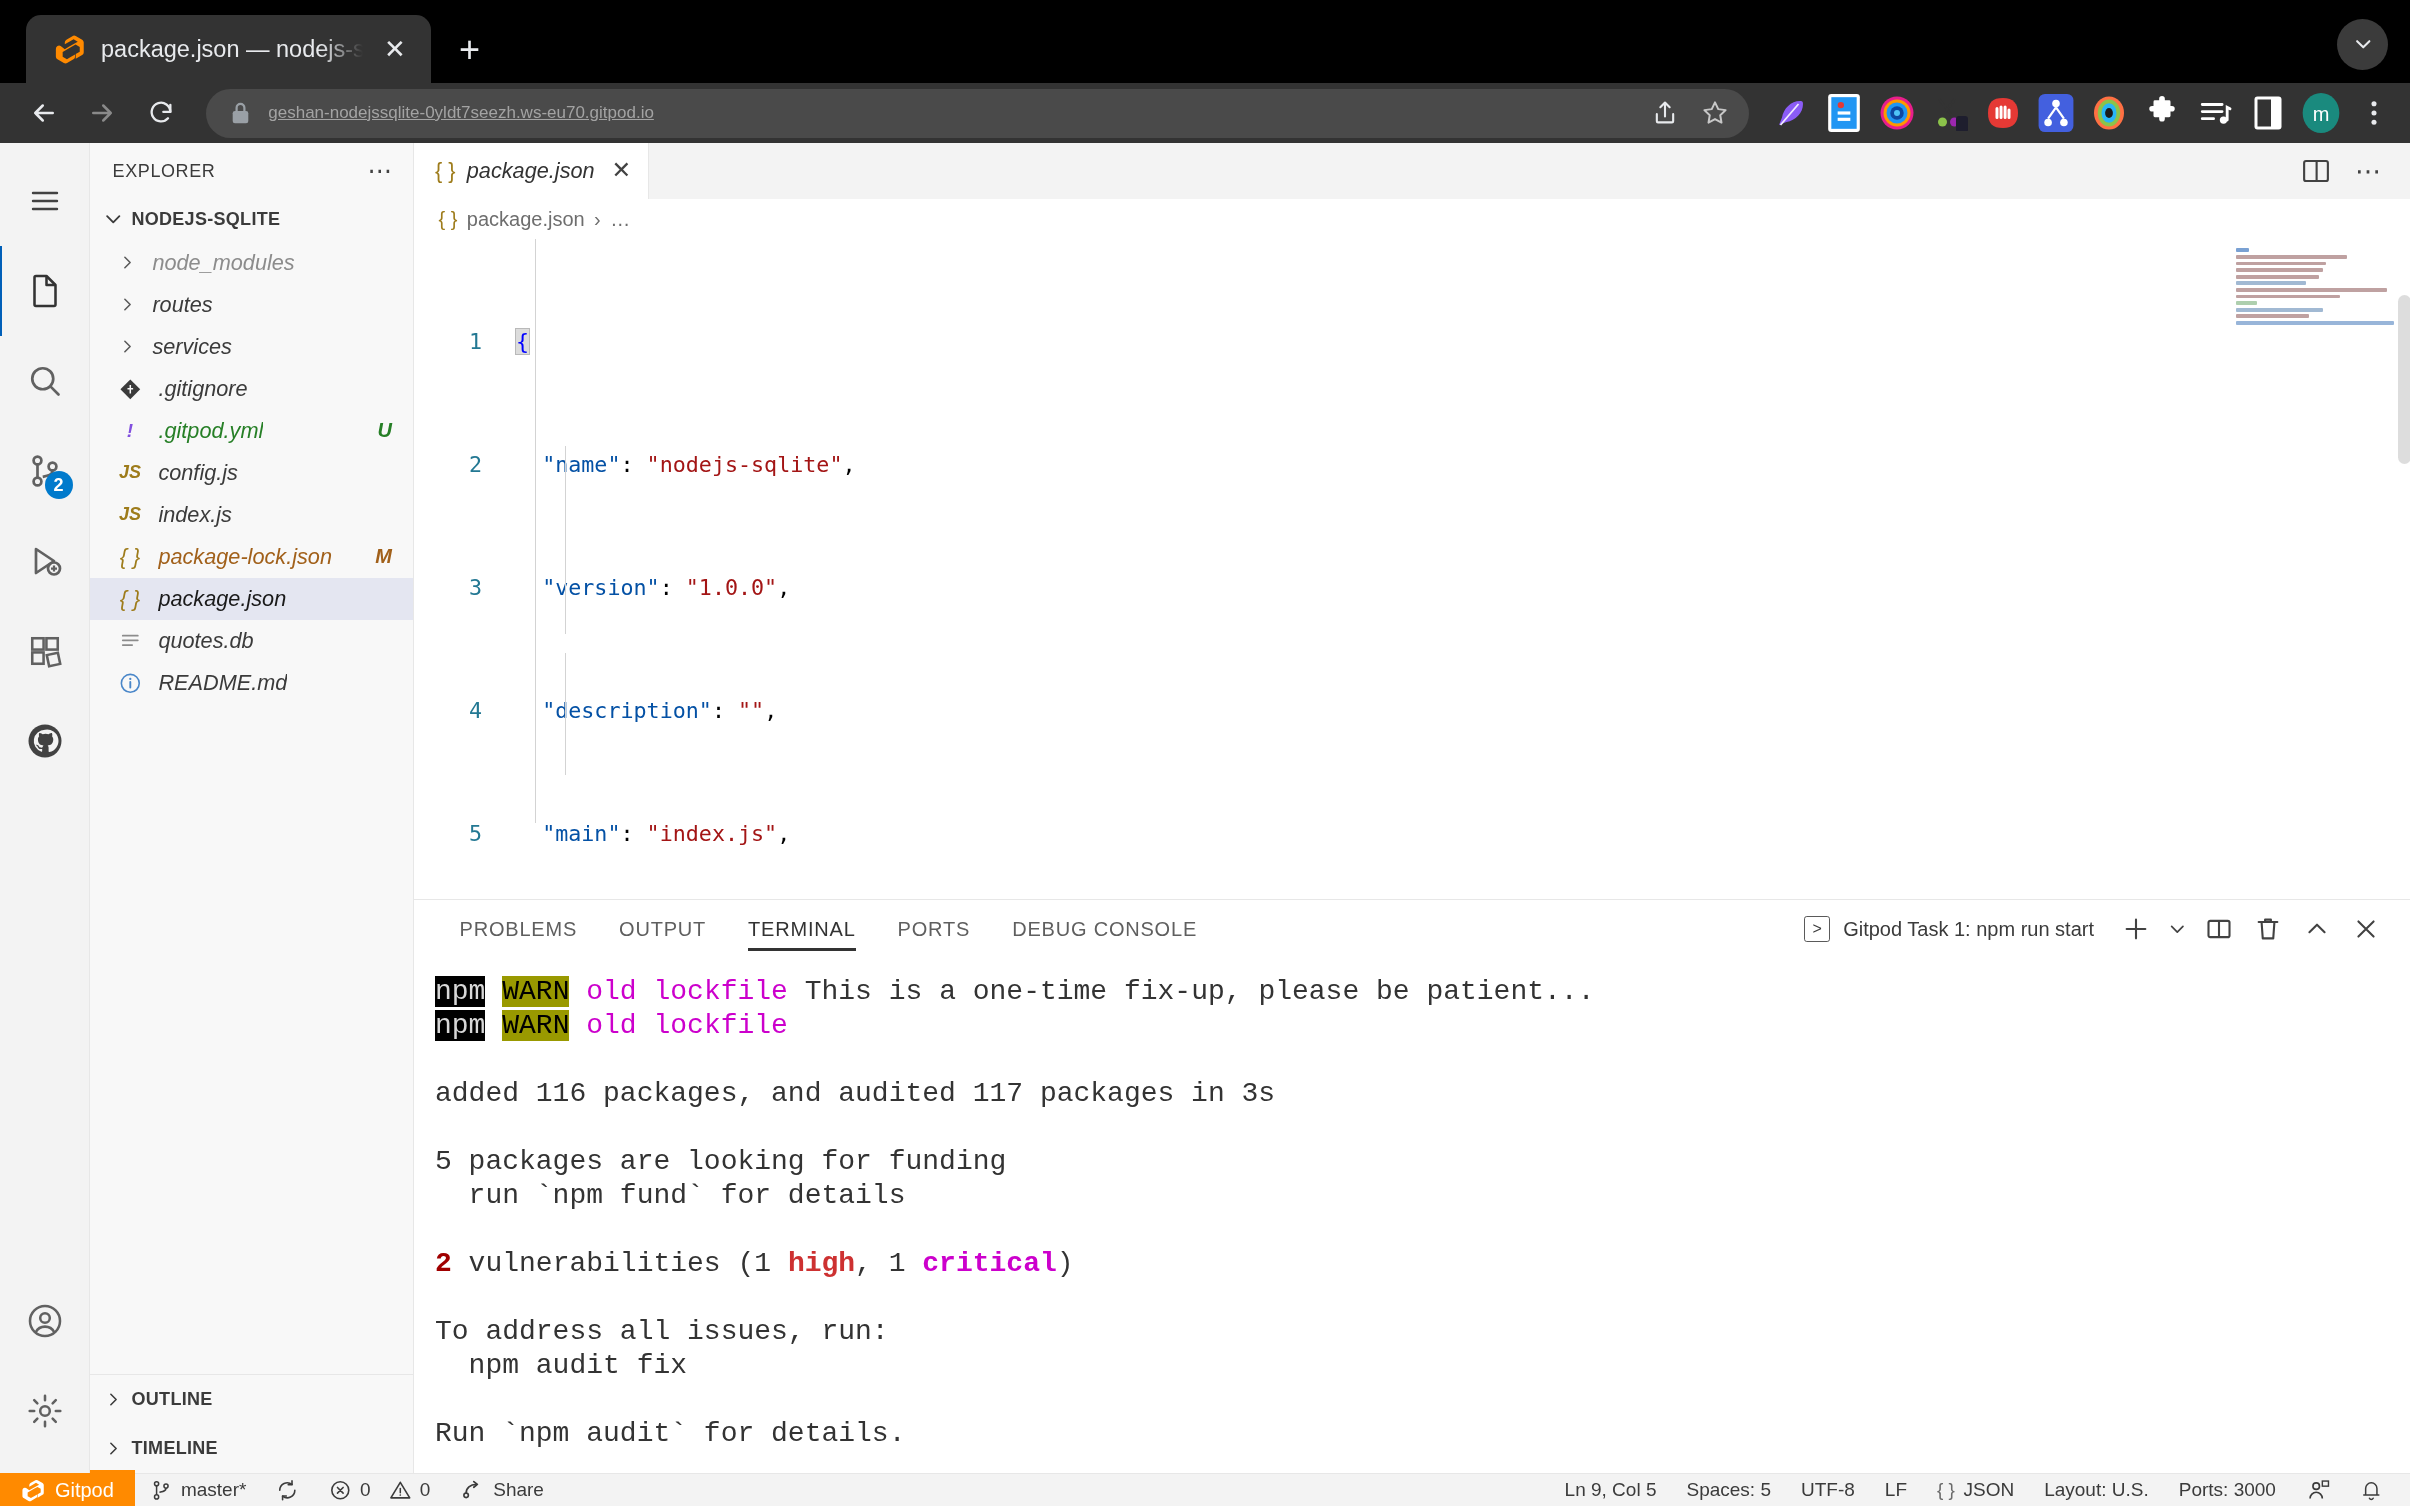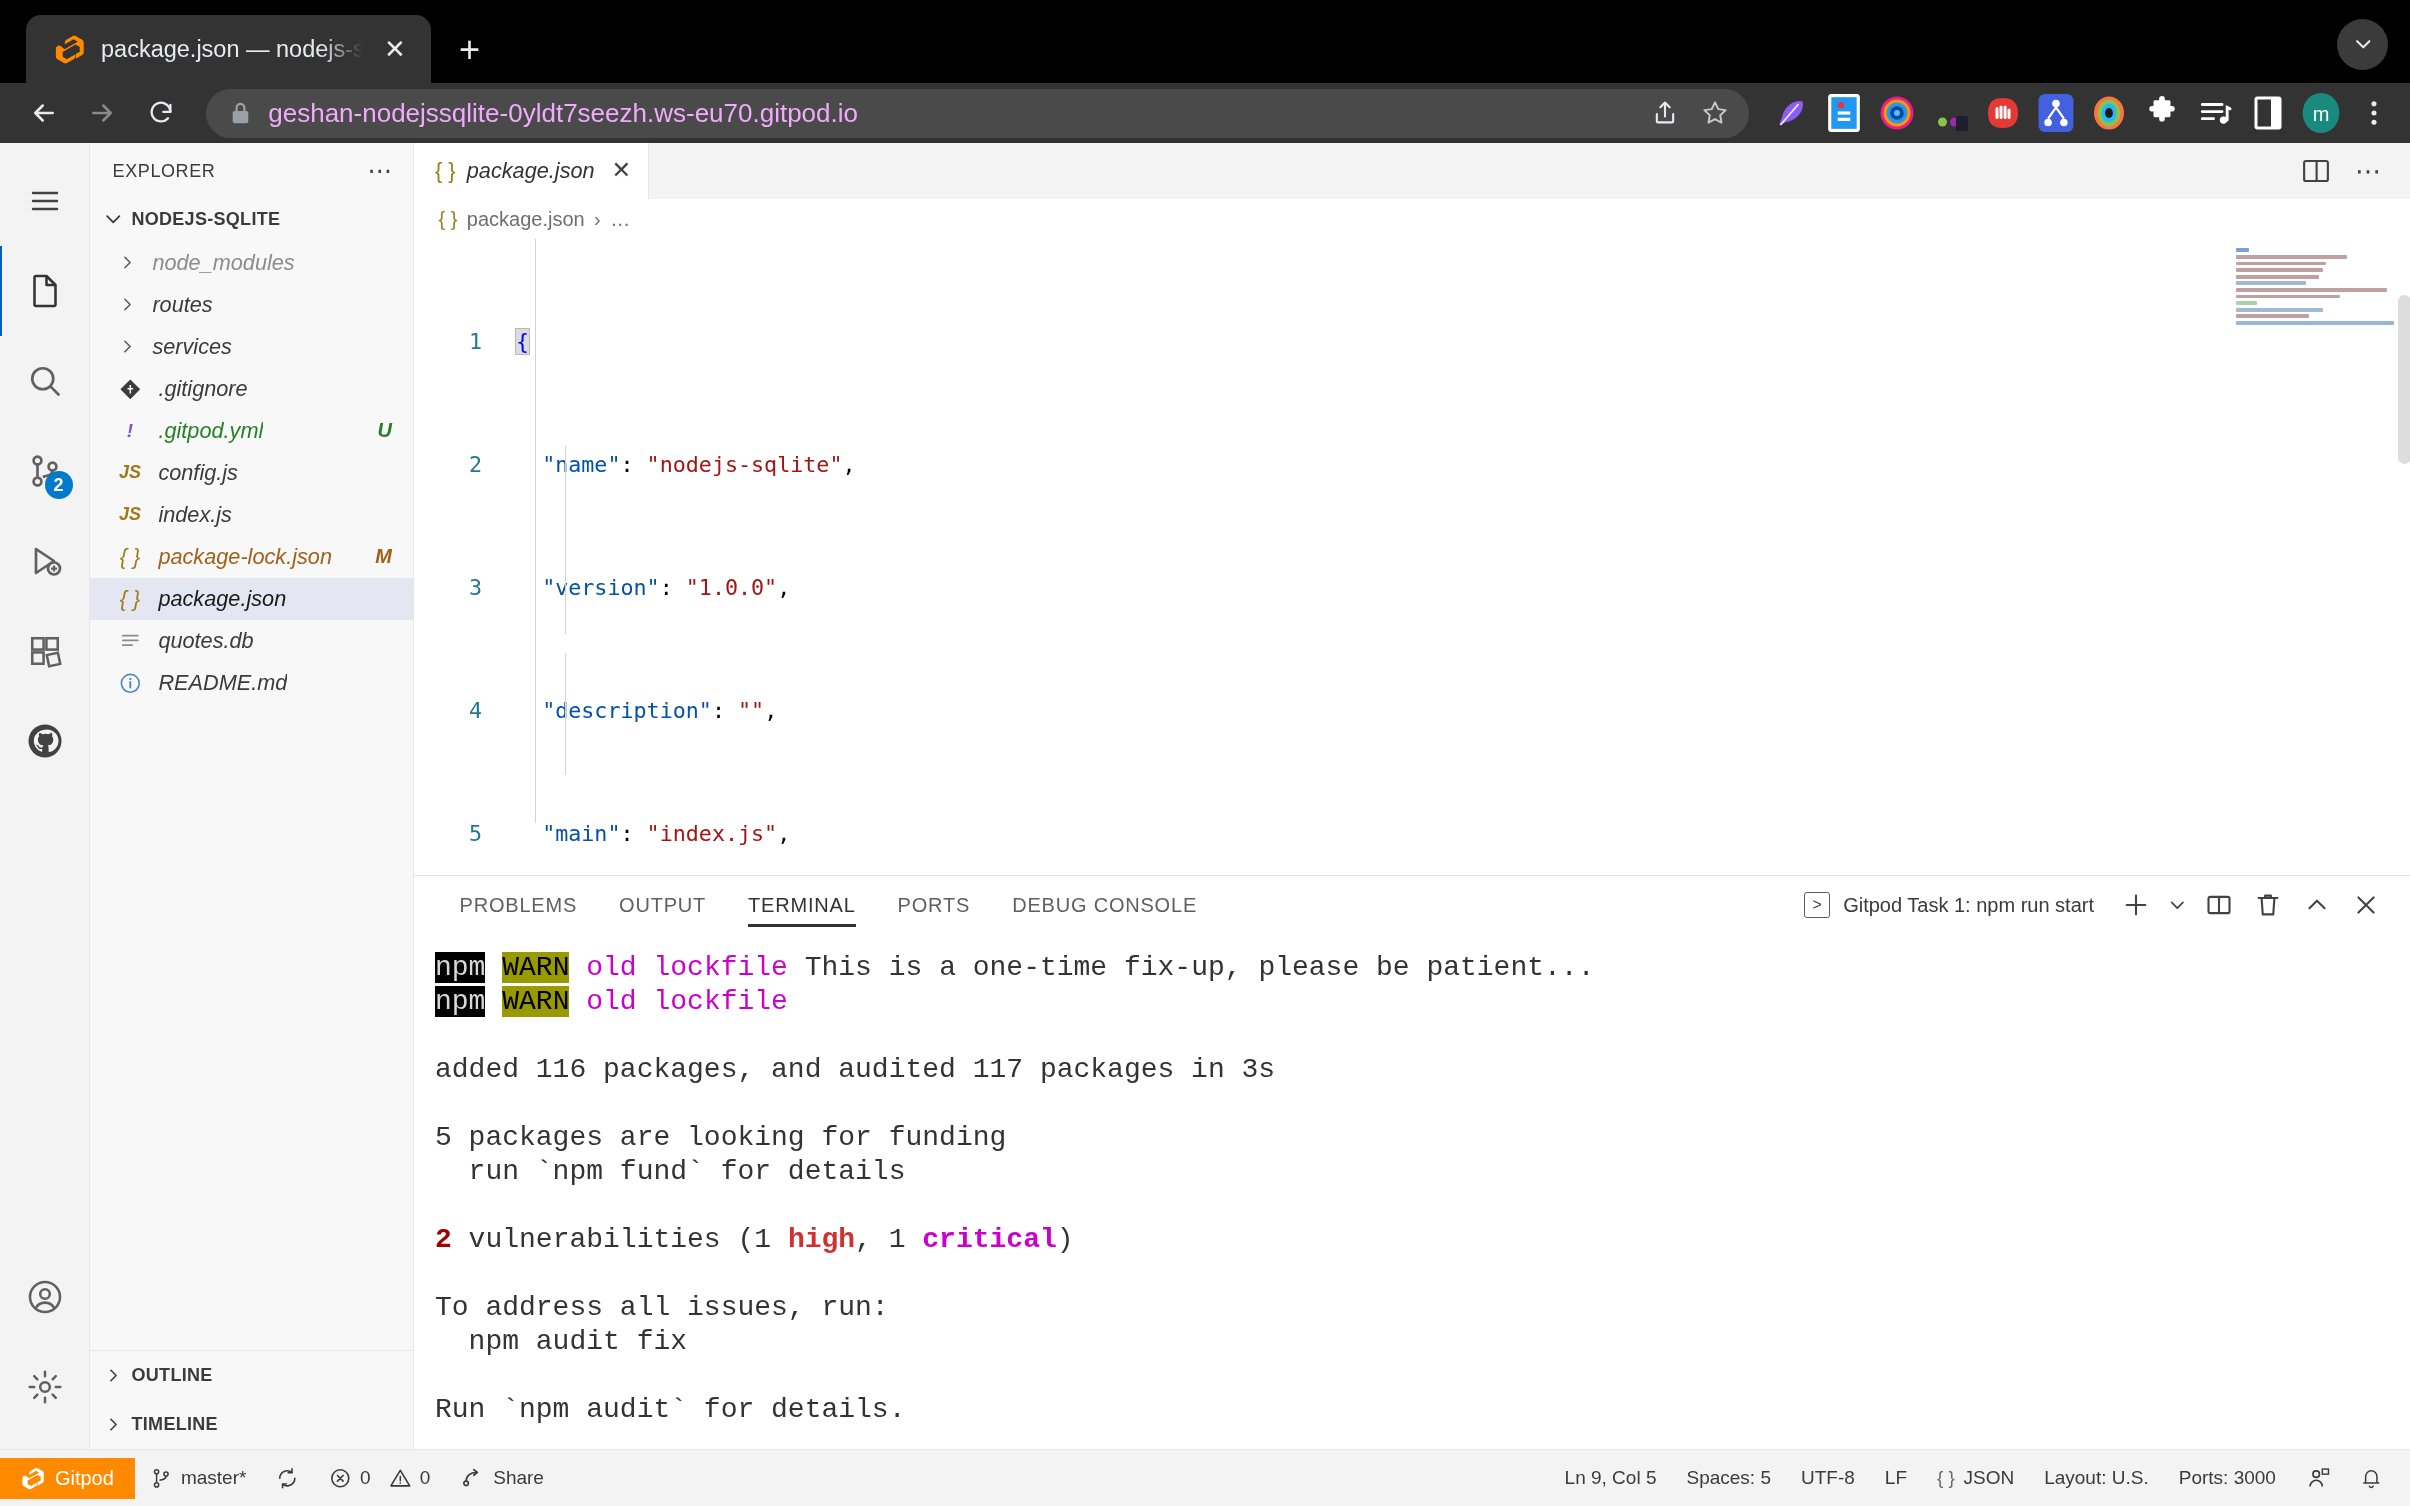--- a/index.html
+++ b/index.html
@@ -36,21 +36,21 @@
     border-radius: 50%; background: #3b3b3b; display:flex; align-items:center; justify-content:center; color:#e8eaed; }
 
   .toolbar { height: 60px; background: #333333; display: flex; align-items: center; padding: 0 17px; gap: 5.6px; }
   .nav-btn { width: 53px; height: 53px; border-radius: 50%; display: flex; align-items: center; justify-content: center; color: #e8eaed; flex: none; }
   .omnibox {
     flex: 1; height: 49px; background: #4a4a4a; border-radius: 24.5px;
     display: flex; align-items: center; padding: 0 13px 0 24.5px; margin: 0 13px; gap: 17px;
     min-width: 0;
   }
   .omnibox .lock { width: 21px; height: 24.5px; flex: none; }
-  .omni-url { color: #f0abfc; font-size: 26px; white-space: nowrap; overflow: hidden; flex: 1; }
+  .omni-url { color: #a3a3a3; font-size: 17px; white-space: nowrap; overflow: hidden; flex: 1; text-decoration: underline; }
   .omni-actions { display: flex; align-items: center; gap: 21px; padding-right: 5.6px; }
   .ext-row { display: flex; align-items: center; gap: 13px; padding-left: 3.8px; }
   .ext { width: 40px; height: 40px; flex: none; display: flex; align-items: center; justify-content: center; }
 
   
   .vscode { position: absolute; top: 143px; left: 0; width: 2411px; height: 1363px; background: #ffffff; display: flex; flex-direction: column; }
   .vs-body { flex: 1; display: flex; min-height: 0; }
 
   .activitybar {
     width: 90px; background: #f3f3f3; border-right: 0.9px solid #e7e7e7;
@@ -144,21 +144,21 @@
     font-size: 28px; line-height: 34px; color: #333333; white-space: pre;
   }
   .t-blk { background: #000000; color: #d8d8d8; }
   .t-warn { background: #999900; color: #000000; }
   .t-mag { color: #cc00cc; }
   .t-magb { color: #cc00cc; font-weight: bold; }
   .t-red { color: #a00000; font-weight: bold; }
   .t-redb { color: #cd3131; font-weight: bold; }
 
   
-  .statusbar { height: 57px; background: #f3f3f3; border-top: 0.9px solid #e7e7e7; display: flex; align-items: center; font-size: 19px; color: #3b3b3b; flex: none; }
+  .statusbar { height: 33px; background: #f3f3f3; border-top: 0.9px solid #e7e7e7; display: flex; align-items: center; font-size: 19px; color: #3b3b3b; flex: none; }
   .sb-gitpod { background: #ff8a00; color: #ffffff; height: 41px; display: flex; align-items: center; gap: 9.4px; padding: 0 21px; font-size: 20px; }
   .sb-item { display: flex; align-items: center; gap: 8.5px; padding: 0 15px; height: 41px; white-space: nowrap; }
   .sb-right { margin-left: auto; display: flex; align-items: center; padding-right: 13px; }
   svg { display: block; }
 </style>
 </head>
 <body>
 
 <div class="screen">
 

